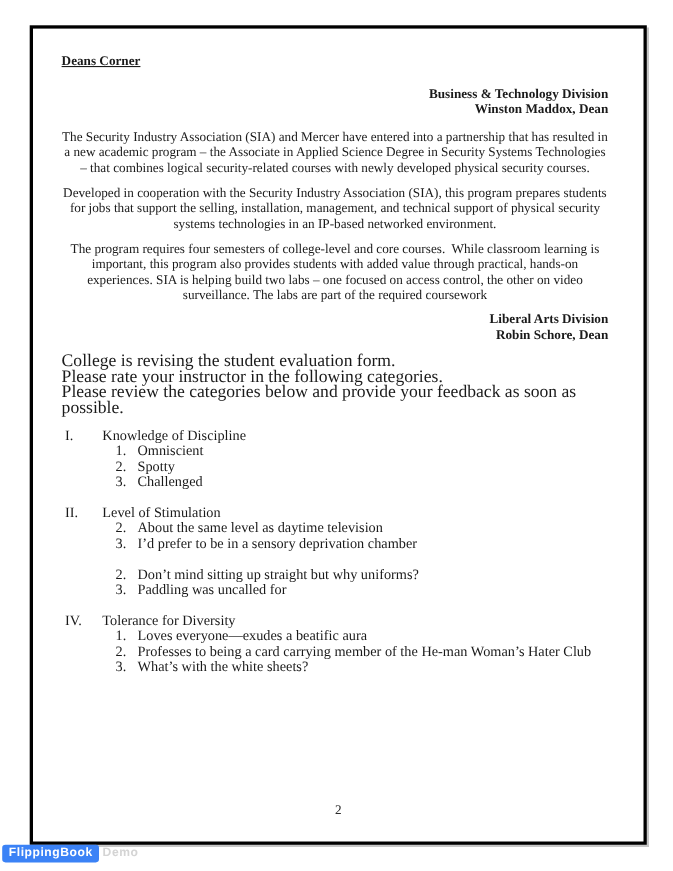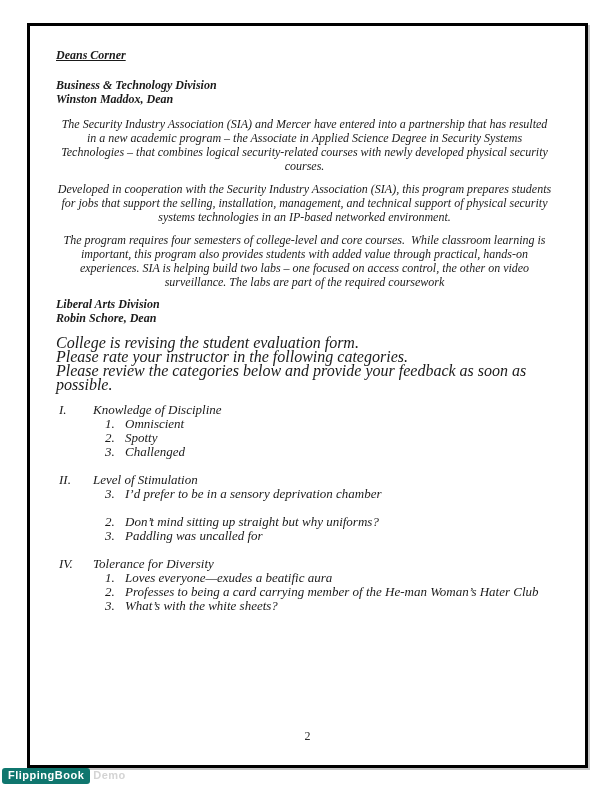--- a/index.html
+++ b/index.html
@@ -24,31 +24,31 @@
     height: 745px;
     box-sizing: border-box;
     border: 3px solid #000000;
     box-shadow: 2px 2px 0 #c6c6c6;
     background: #ffffff;
   }
   .content {
     padding: 22px 32px 0 26px;
     font-size: 12px;
     line-height: 14px;
-    font-style: italic;
   }
   .doc-heading {
     font-size: 12px;
     font-weight: bold;
     text-decoration: underline;
     margin: 0 0 16px 0;
   }
   .division {
     font-weight: bold;
-    margin: 0 0 11px 0;
+    margin: 0 0 11px 16px;
+    text-align: right;
   }
   .division div { white-space: pre-wrap; }
   .para {
     margin: 0 0 9px 0;
     white-space: pre-wrap;
     text-align: center;
   }
   .para.last-body { margin-bottom: 8px; }
   .eval-intro {
     font-size: 16px;
@@ -90,21 +90,21 @@
     top: 768px;
     font-family: "Liberation Sans", sans-serif;
     font-weight: bold;
     font-size: 11px;
     line-height: 11px;
     letter-spacing: 0.5px;
     white-space: nowrap;
   }
   .wm-badge {
     display: inline-block;
-    background: #0f766e;
+    background: #3b82f6;
     color: #ffffff;
     padding: 2px 6px 3px 6px;
     border-radius: 3px;
   }
   .wm-label {
     color: #d4d4d4;
     margin-left: 3px;
   }
 </style>
 </head>
@@ -140,20 +140,21 @@
       <div class="cat-items">
         <div><span class="item-num">1.</span><span class="item-text">Omniscient</span></div>
         <div><span class="item-num">2.</span><span class="item-text">Spotty</span></div>
         <div><span class="item-num">3.</span><span class="item-text">Challenged</span></div>
       </div>
     </div>
 
     <div class="cat">
       <div class="cat-head"><span class="cat-numeral">II.</span><span>Level of Stimulation</span></div>
       <div class="cat-items">
+        <div><span class="item-num">2.</span><span class="item-text">About the same level as daytime television</span></div>
         <div><span class="item-num">3.</span><span class="item-text">I’d prefer to be in a sensory deprivation chamber</span></div>
       </div>
     </div>
 
     <div class="cat">
       <div class="cat-items">
         <div><span class="item-num">2.</span><span class="item-text">Don’t mind sitting up straight but why uniforms?</span></div>
         <div><span class="item-num">3.</span><span class="item-text">Paddling was uncalled for</span></div>
       </div>
     </div>

